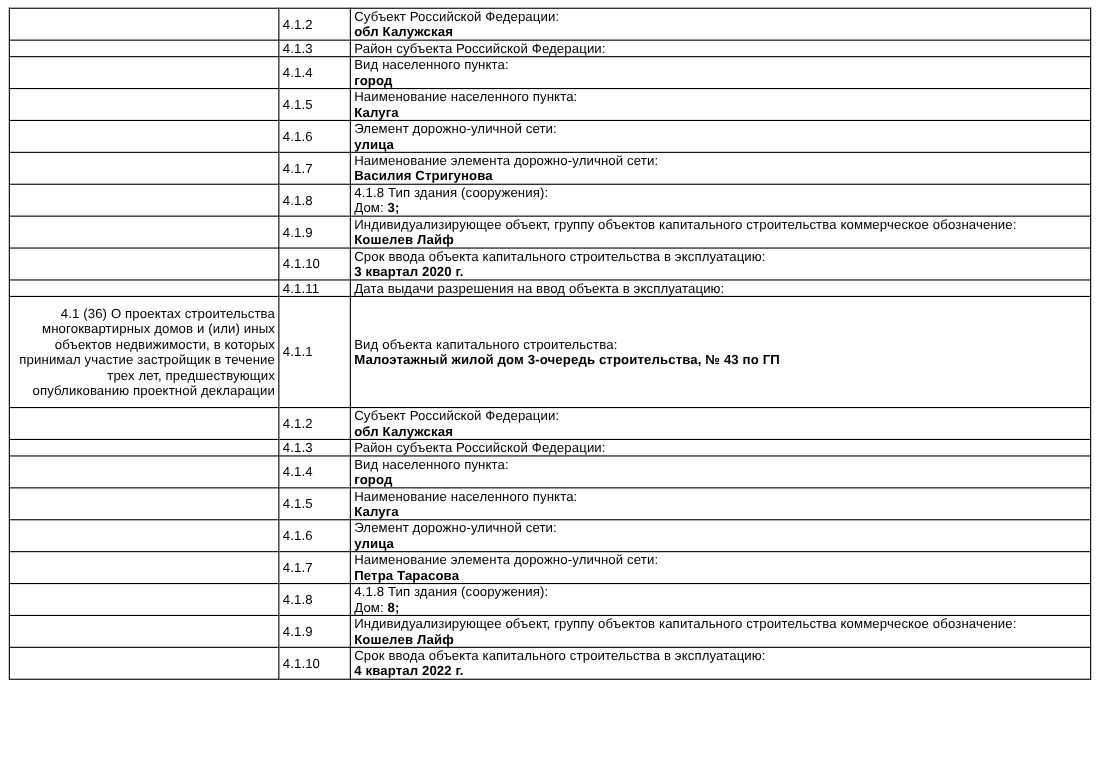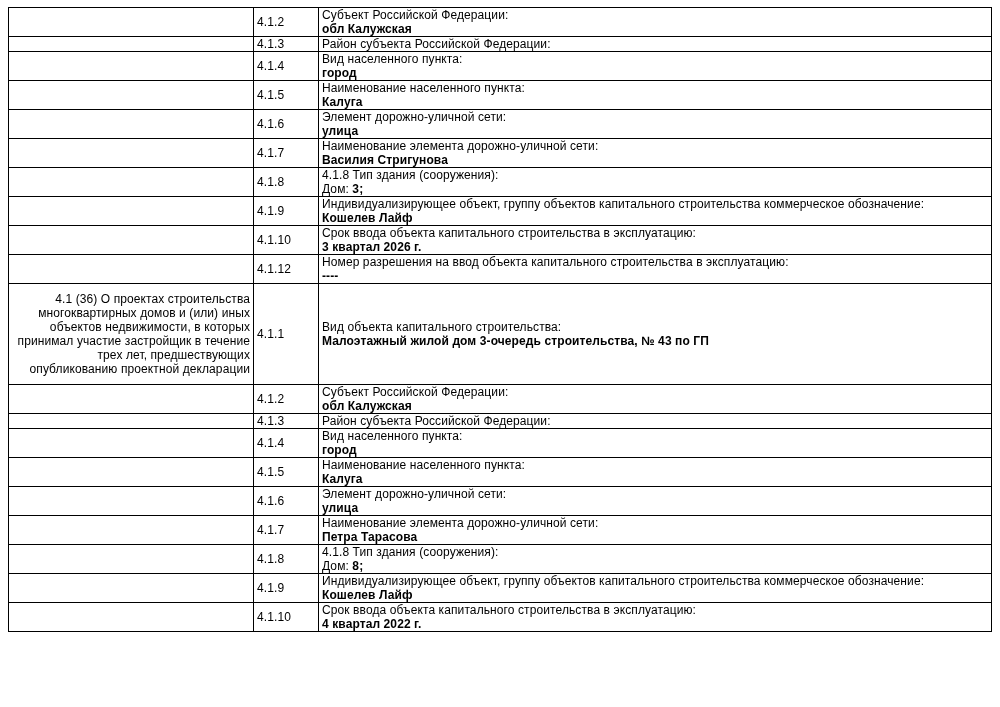--- a/index.html
+++ b/index.html
@@ -130,29 +130,28 @@
           <td class="col-content">
             <div class="field-label">Индивидуализирующее объект, группу объектов капитального строительства коммерческое обозначение:</div>
             <div class="value-bold">Кошелев Лайф</div>
           </td>
         </tr>
         <tr>
           <td class="col-left"></td>
           <td class="col-code">4.1.10</td>
           <td class="col-content">
             <div class="field-label">Срок ввода объекта капитального строительства в эксплуатацию:</div>
-            <div class="value-bold">3 квартал 2026 г.</div>
-          </td>
-        </tr>
-        <tr>
-          <td class="col-left"></td>
-          <td class="col-code">4.1.12</td>
-          <td class="col-content">
-            <div class="field-label">Номер разрешения на ввод объекта капитального строительства в эксплуатацию:</div>
-            <div class="value-bold">----</div>
+            <div class="value-bold">3 квартал 2020 г.</div>
+          </td>
+        </tr>
+        <tr>
+          <td class="col-left"></td>
+          <td class="col-code">4.1.11</td>
+          <td class="col-content">
+            <div class="field-label">Дата выдачи разрешения на ввод объекта в эксплуатацию:</div>
           </td>
         </tr>
         <tr class="tall-row">
           <td class="col-left">
             <div class="section-text">4.1 (36) О проектах строительства многоквартирных домов и (или) иных объектов недвижимости, в которых принимал участие застройщик в течение трех лет, предшествующих опубликованию проектной декларации</div>
           </td>
           <td class="col-code">4.1.1</td>
           <td class="col-content">
             <div class="field-label">Вид объекта капитального строительства:</div>
             <div class="value-bold">Малоэтажный жилой дом 3-очередь строительства, № 43 по ГП</div>

